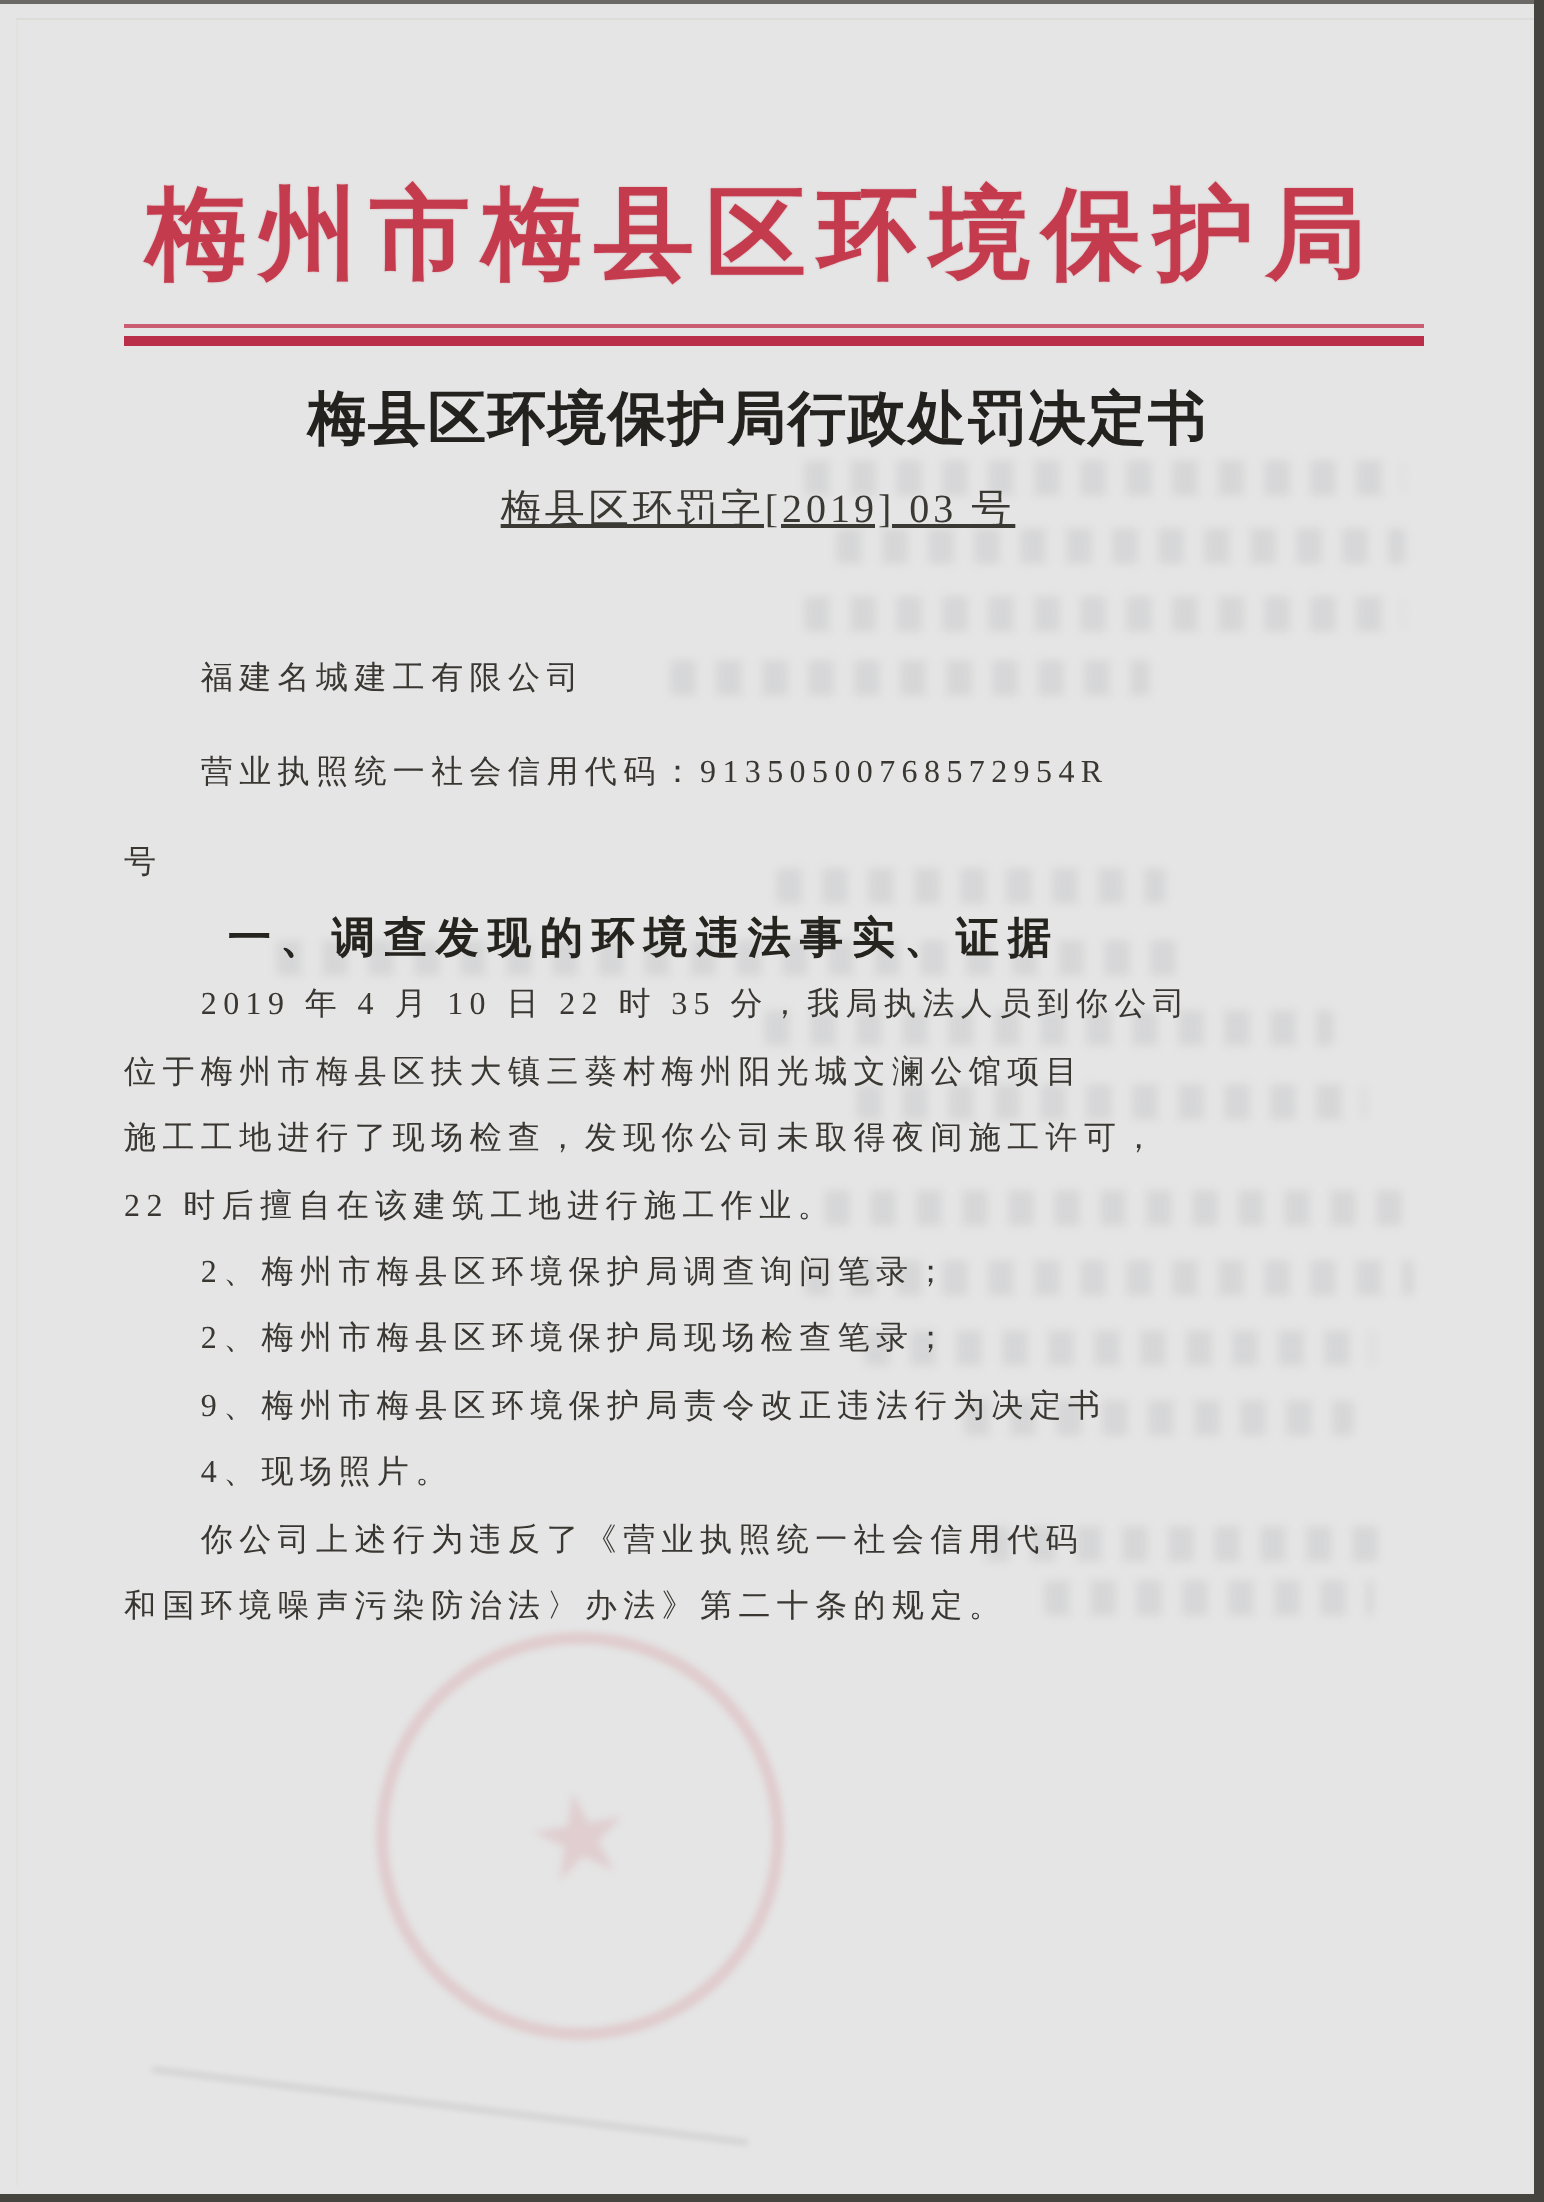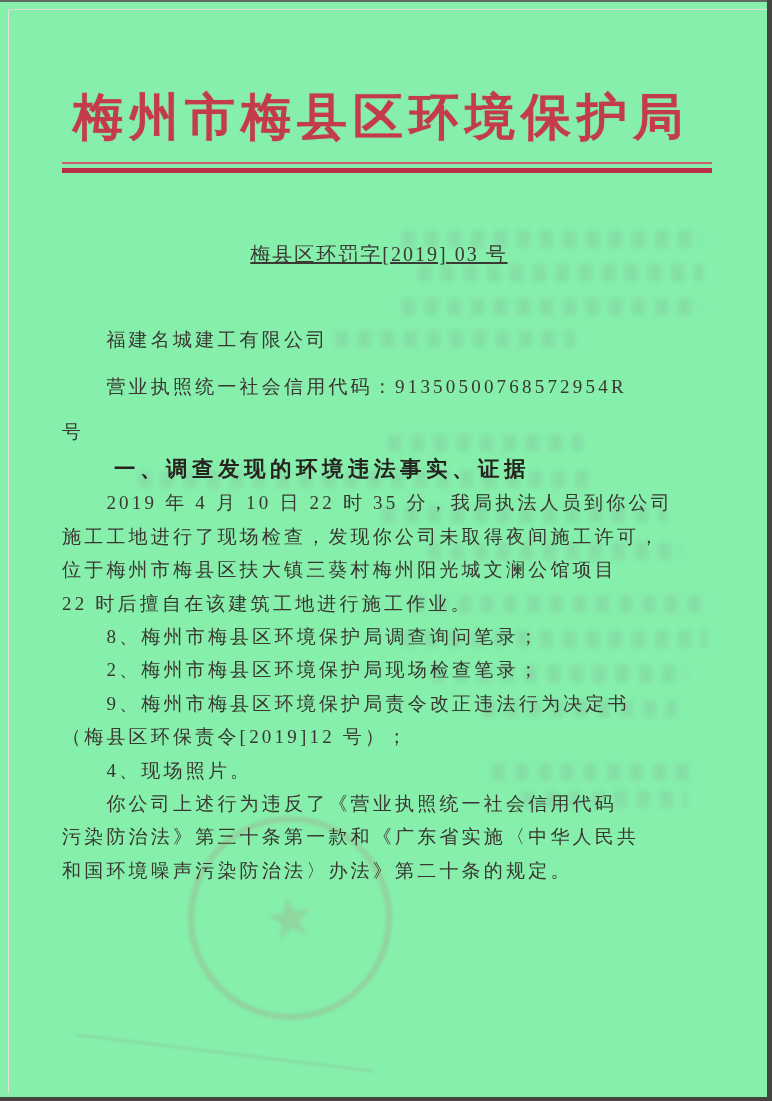--- a/index.html
+++ b/index.html
@@ -1,18 +1,18 @@
 <!DOCTYPE html>
 <html><head>
 <meta charset="utf-8">
 <style>
   html,body{margin:0;padding:0;background:#9a9a96;}
   .page{
     position:relative;width:772px;height:1101px;margin:0 auto;
-    background:#86efac;overflow:hidden;
+    background:#e5e5e5;overflow:hidden;
     font-family:"Liberation Serif","DejaVu Serif",serif;
   }
   
   .edge-top{position:absolute;top:0;left:0;right:0;height:2px;background:#55534f;opacity:.85;}
   .edge-top-faint{position:absolute;top:9px;left:8px;right:0;height:1px;background:#dcdcd8;}
   .edge-left{position:absolute;left:8px;top:10px;bottom:8px;width:1px;background:#e2e2de;}
   .edge-right{position:absolute;right:0;top:0;bottom:0;width:5px;background:#45443f;}
   .edge-bottom{position:absolute;bottom:0;left:0;right:0;height:4px;background:#45443f;}
   
   .letterhead{
@@ -28,21 +28,21 @@
     font-size:29px;font-weight:700;letter-spacing:1px;color:#24221f;
     white-space:nowrap;z-index:3;
   }
   .doc-number{
     position:absolute;top:241px;left:0;right:14px;text-align:center;
     font-size:20px;letter-spacing:2px;color:#3b3934;white-space:nowrap;z-index:3;text-decoration:underline;
   }
   
   .body-text{position:absolute;top:316px;left:62px;right:40px;z-index:2;}
   .ln{
-    height:33.4px;line-height:33.4px;font-size:19px;letter-spacing:3.2px;
+    height:33.4px;line-height:33.4px;font-size:16px;letter-spacing:3.2px;
     color:#3a3732;white-space:nowrap;
   }
   .wide{height:47px;line-height:47px;}
   .wide2{height:43px;line-height:43px;}
   .heading{
     font-family:Liberation Sans, sans-serif;
     font-weight:700;font-size:21.5px;letter-spacing:4.5px;color:#26241f;
   }
   
   .artifacts{position:absolute;inset:0;z-index:1;pointer-events:none;}
@@ -90,38 +90,37 @@
     <div class="seal">
       <div class="seal-star">★</div>
     </div>
     <div class="crease"></div>
   </div>
 
   <div class="letterhead">梅州市梅县区环境保护局</div>
   <div class="rule-thin"></div>
   <div class="rule-thick"></div>
 
+  <div class="doc-title">梅县区环境保护局行政处罚决定书</div>
   <div class="doc-number">梅县区环罚字[2019] 03 号</div>
 
   <div class="body-text">
     <div class="ln wide">　　福建名城建工有限公司</div>
     <div class="ln wide">　　营业执照统一社会信用代码：91350500768572954R</div>
     <div class="ln wide2">号</div>
     <div class="ln heading">　　一、调查发现的环境违法事实、证据</div>
     <div class="ln">　　2019 年 4 月 10 日 22 时 35 分，我局执法人员到你公司</div>
+    <div class="ln">位于梅州市梅县区扶大镇三葵村梅州阳光城文澜公馆项目</div>
     <div class="ln">施工工地进行了现场检查，发现你公司未取得夜间施工许可，</div>
-    <div class="ln">位于梅州市梅县区扶大镇三葵村梅州阳光城文澜公馆项目</div>
     <div class="ln">22 时后擅自在该建筑工地进行施工作业。</div>
-    <div class="ln">　　8、梅州市梅县区环境保护局调查询问笔录；</div>
+    <div class="ln">　　2、梅州市梅县区环境保护局调查询问笔录；</div>
     <div class="ln">　　2、梅州市梅县区环境保护局现场检查笔录；</div>
     <div class="ln">　　9、梅州市梅县区环境保护局责令改正违法行为决定书</div>
-    <div class="ln">（梅县区环保责令[2019]12 号）；</div>
     <div class="ln">　　4、现场照片。</div>
     <div class="ln">　　你公司上述行为违反了《营业执照统一社会信用代码</div>
-    <div class="ln">污染防治法》第三十条第一款和《广东省实施〈中华人民共</div>
     <div class="ln">和国环境噪声污染防治法〉办法》第二十条的规定。</div>
   </div>
 
   <div class="edge-top"></div>
   <div class="edge-top-faint"></div>
   <div class="edge-left"></div>
   <div class="edge-right"></div>
   <div class="edge-bottom"></div>
 </div>
 

